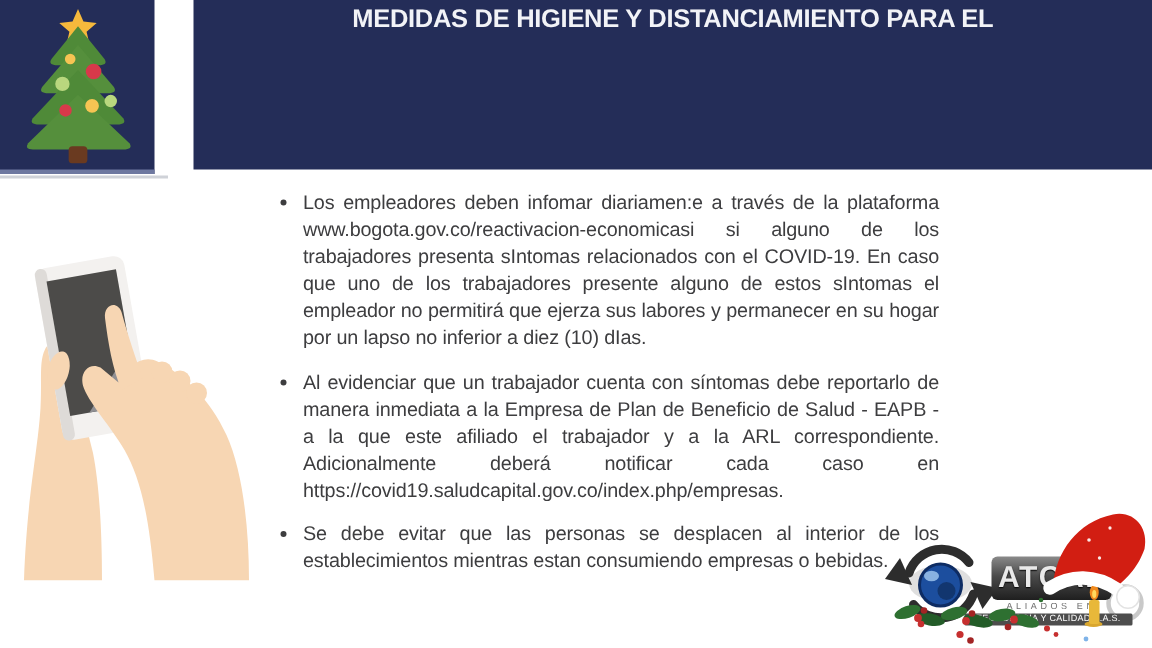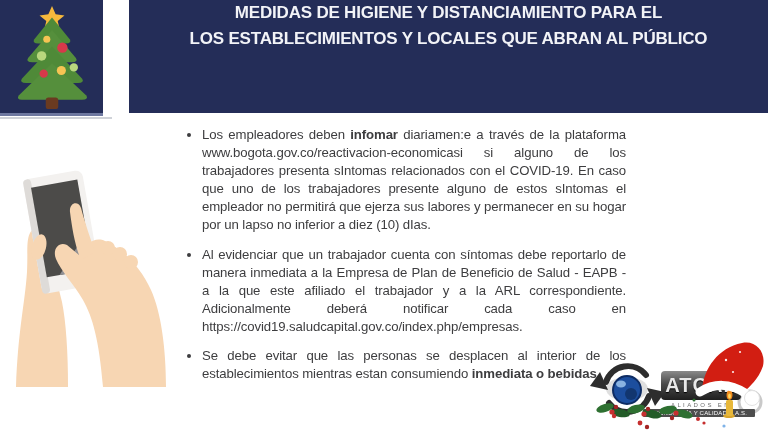--- a/index.html
+++ b/index.html
@@ -13,21 +13,21 @@
   .title-block{position:absolute;left:129px;top:0;width:639px;height:113px;background:#242d58;
                display:flex;flex-direction:column;align-items:center;}
   .title-line{color:#f2f3f7;font-weight:bold;font-size:17px;line-height:26px;letter-spacing:-.2px;
               font-stretch:semi-condensed;white-space:nowrap;text-align:center;}
 
   
   .bullets{position:absolute;left:186px;top:126px;width:424px;margin:0;padding:0 0 0 16px;
            list-style:disc outside;color:#3d3d3f;}
   .bullets li{font-size:13.2px;line-height:1.36;text-align:justify;margin:0 0 12px 0;
               letter-spacing:-.1px;}
-  .bullets li b{font-weight:bold;}
+  .bullets li b{font-weight:normal;}
 
   
   .hand-illustration{position:absolute;left:0;top:125px;width:172px;height:262px;}
 
   
   .logo{position:absolute;left:590px;top:330px;width:178px;height:102px;}
   .logo svg{position:absolute;left:0;top:0;width:178px;height:102px;}
   .logo .base-art{z-index:1;}
   .wordmark-plate{position:absolute;left:71px;top:41px;width:80px;height:29px;z-index:2;
                   background:linear-gradient(180deg,#8a8a8a 0%,#4a4a4a 45%,#1f1f1f 100%);
@@ -59,21 +59,20 @@
       <circle cx="26" cy="49" r="4.6" fill="#b9d77e"></circle>
       <circle cx="28" cy="66" r="4" fill="#d8394a"></circle>
       <circle cx="45" cy="63" r="4.4" fill="#f6c453"></circle>
       <circle cx="57" cy="60" r="4" fill="#b9d77e"></circle>
     </svg>
   </div>
   <div class="tree-underline"></div>
 
   <div class="title-block">
     <div class="title-line">MEDIDAS DE HIGIENE Y DISTANCIAMIENTO PARA EL</div>
-    <div class="title-line">LOS ESTABLECIMIENTOS Y LOCALES QUE ABRAN AL PÚBLICO</div>
   </div>
 
   <svg class="hand-illustration" viewBox="0 125 172 262">
 
     <path d="M16 387 C18 330 25 303 27 272 C28 252 26 241 30 233
              C33 226 43 227 45 236 L48 252 C49 260 52 266 55 274
              L62 302 C66 322 68 352 68 387 Z" fill="#f7d6b3"></path>
 
     <g transform="rotate(-10 62 231)">
       <rect x="32" y="174" width="60" height="116" rx="7" fill="#f3f1ef"></rect>
@@ -96,21 +95,21 @@
     <circle cx="120" cy="254" r="7" fill="#f7d6b3"></circle>
     <circle cx="131" cy="262" r="7" fill="#f7d6b3"></circle>
 
     <path d="M81 260 C75 246 72 228 70 212 C69 203 78 200 81 208
              C85 223 91 240 95 252 Z" fill="#f7d6b3"></path>
   </svg>
 
   <ul class="bullets">
       <li><span>Los empleadores  deben </span><b>infomar</b><span> diariamen:e a través de la plataforma www.bogota.gov.co/reactivacion-economicasi si alguno de los trabajadores presenta sIntomas relacionados con el COVID-19. En caso que uno de los trabajadores presente alguno de estos sIntomas el empleador no permitirá que ejerza sus labores y permanecer  en su hogar por un lapso no inferior a diez (10) dIas.</span></li>
       <li><span>Al evidenciar que un trabajador cuenta con síntomas debe reportarlo de manera inmediata a la Empresa de Plan de Beneficio de Salud - EAPB - a la que este afiliado el  trabajador y a la ARL correspondiente. Adicionalmente deberá notificar cada caso en https://covid19.saludcapital.gov.co/index.php/empresas.</span></li>
-      <li><span>Se debe evitar que las personas se desplacen al interior de los establecimientos mientras estan consumiendo </span><b>inmediata o bebidas</b><span>.</span></li>
+      <li><span>Se debe evitar que las personas se desplacen al interior de los establecimientos mientras estan consumiendo </span><b>empresas o bebidas</b><span>.</span></li>
     </ul>
 
   <div class="logo">
     <svg class="base-art" viewBox="590 330 178 102">
 
       <circle cx="750" cy="402" r="11" fill="none" stroke="#c9c9c9" stroke-width="3"></circle>
 
       <ellipse cx="627" cy="389" rx="21" ry="12" fill="#b9b9b9" opacity="0.45"></ellipse>
 
       <path d="M606 382 A 23 23 0 0 1 646 375" fill="none" stroke="#2d2d2d" stroke-width="6" stroke-linecap="round"></path>

